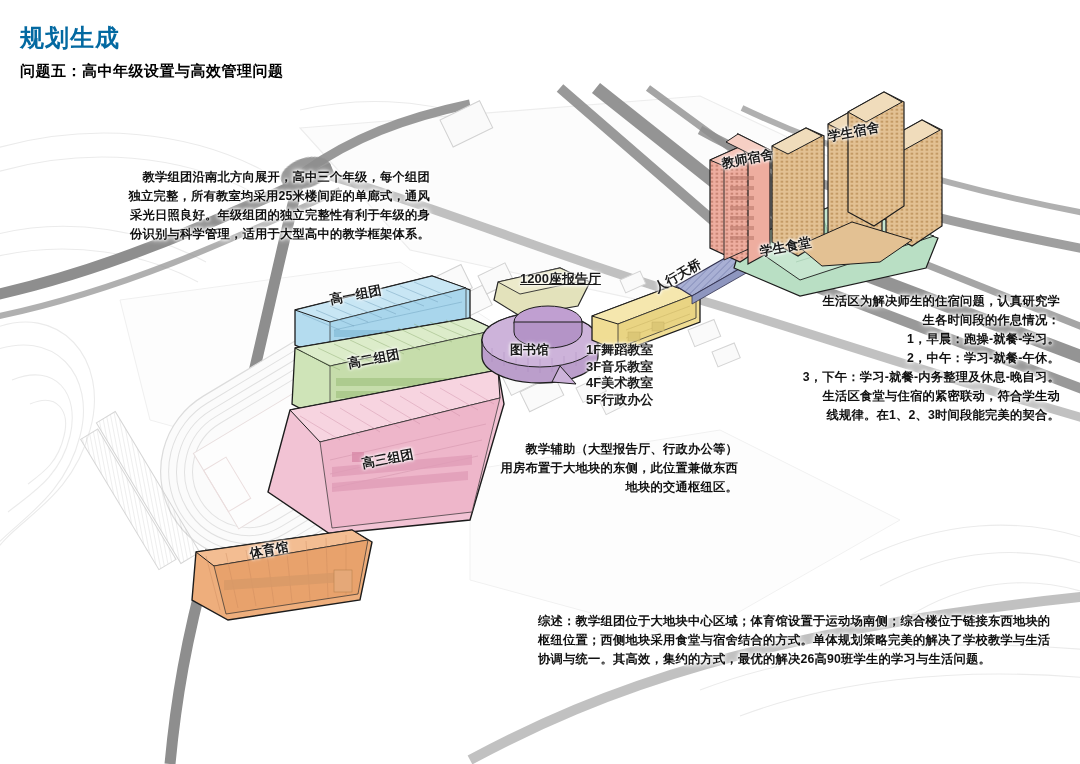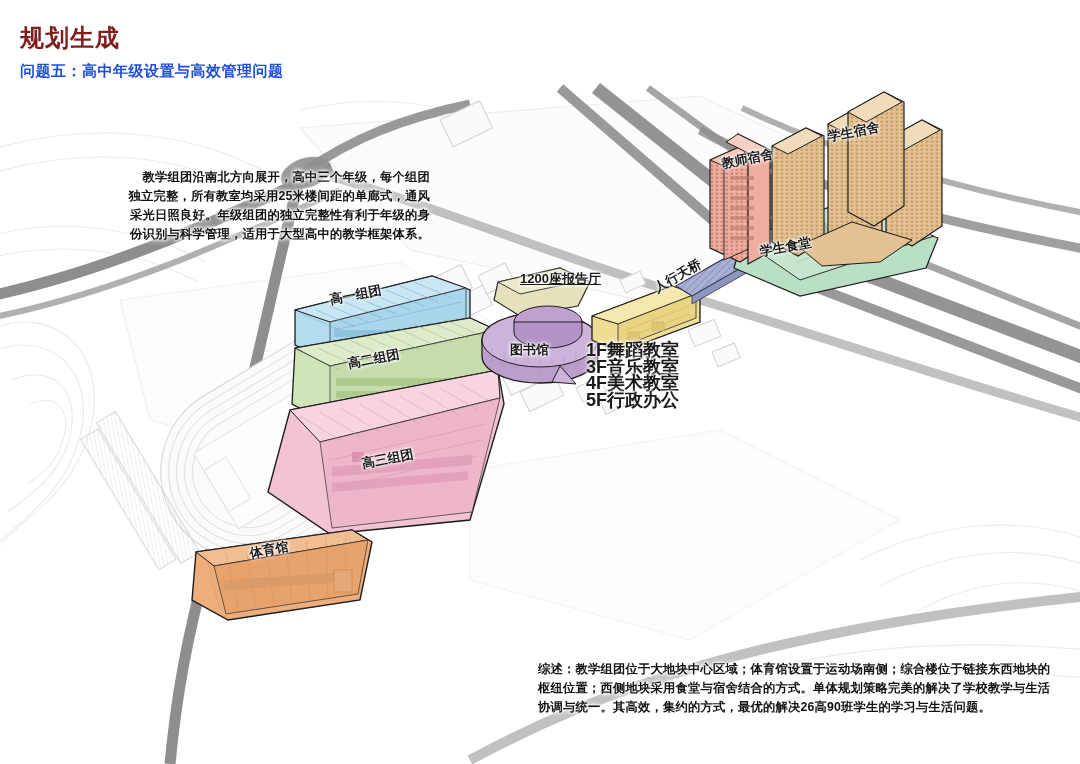--- a/index.html
+++ b/index.html
@@ -8,48 +8,48 @@
     background:#ffffff;
     font-family:"Liberation Sans","DejaVu Sans",sans-serif;
     overflow:hidden;position:relative;
   }
   #stage{position:absolute;left:0;top:0;width:1080px;height:764px;overflow:hidden;background:#fff;}
   svg#sitemap{position:absolute;left:0;top:0;width:1080px;height:764px;}
 
   
   .hdr-title{
     position:absolute;left:20px;top:22px;
-    font-size:24px;font-weight:bold;color:#7f1d1d;letter-spacing:1px;
+    font-size:24px;font-weight:bold;color:#0369a1;letter-spacing:1px;
   }
   .hdr-sub{
     position:absolute;left:20px;top:62px;
-    font-size:15px;font-weight:bold;color:#1d4ed8;letter-spacing:.5px;
+    font-size:15px;font-weight:bold;color:#000000;letter-spacing:.5px;
   }
 
   
   .anno{
     position:absolute;color:#111;font-weight:bold;
     font-size:12.3px;line-height:19px;letter-spacing:.2px;
     text-shadow:0 0 3px #fff,0 0 3px #fff,0 0 5px #fff,0 0 6px #fff;
     white-space:pre-wrap;
   }
   .anno.indent{text-indent:24px;text-align:right;}
   #anno-teaching{left:118px;top:168px;width:312px;}
   #anno-living{left:788px;top:292px;width:272px;}
   #anno-aux{left:498px;top:440px;width:240px;}
   #anno-gym{left:135px;top:650px;width:320px;}
-  #anno-summary{left:538px;top:612px;width:520px;margin-top:48px;}
+  #anno-summary{left:538px;top:612px;width:520px;}
 
   
   .lbl{
     position:absolute;color:#1a1a1a;font-weight:bold;
     font-size:13px;line-height:17px;white-space:nowrap;
     text-shadow:0 0 3px #fff,0 0 3px #fff,0 0 5px #fff;
   }
-  .lbl.sm{font-size:18px;}
+  .lbl.sm{font-size:13px;}
   .lbl.rot-10{transform:rotate(-11deg);transform-origin:left center;}
   .lbl.rot-27{transform:rotate(-30deg);transform-origin:left center;}
 
   #lbl-g1{left:330px;top:291px;}
   #lbl-g2{left:348px;top:355px;}
   #lbl-g3{left:362px;top:455px;}
   #lbl-gym{left:250px;top:545px;}
   #lbl-lecture{left:520px;top:270px;text-decoration:underline;}
   #lbl-library{left:510px;top:341px;}
   #lbl-bridge{left:655px;top:280px;}
@@ -356,21 +356,27 @@
       <rect x="620" y="280" width="22" height="14" transform="rotate(-24 620 280)"></rect>
     </g>
 
   </svg>
 
   <div class="hdr-title">规划生成</div>
   <div class="hdr-sub">问题五：高中年级设置与高效管理问题</div>
 
   <div class="anno indent" id="anno-teaching">教学组团沿南北方向展开，高中三个年级，每个组团独立完整，所有教室均采用25米楼间距的单廊式，通风采光日照良好。年级组团的独立完整性有利于年级的身份识别与科学管理，适用于大型高中的教学框架体系。</div>
 
-
+  <div class="anno indent" id="anno-living">生活区为解决师生的住宿问题，认真研究学生各时间段的作息情况：
+1，早晨：跑操-就餐-学习。
+2，中午：学习-就餐-午休。
+3，下午：学习-就餐-内务整理及休息-晚自习。
+　　生活区食堂与住宿的紧密联动，符合学生动线规律。在1、2、3时间段能完美的契合。</div>
+
+  <div class="anno indent" id="anno-aux">教学辅助（大型报告厅、行政办公等）用房布置于大地块的东侧，此位置兼做东西地块的交通枢纽区。</div>
 
 
   <div class="anno" id="anno-summary">综述：教学组团位于大地块中心区域；体育馆设置于运动场南侧；综合楼位于链接东西地块的枢纽位置；西侧地块采用食堂与宿舍结合的方式。单体规划策略完美的解决了学校教学与生活协调与统一。其高效，集约的方式，最优的解决26高90班学生的学习与生活问题。</div>
 
   <div class="lbl rot-10" id="lbl-g1">高一组团</div>
   <div class="lbl rot-10" id="lbl-g2">高二组团</div>
   <div class="lbl rot-10" id="lbl-g3">高三组团</div>
   <div class="lbl rot-10" id="lbl-gym">体育馆</div>
   <div class="lbl" id="lbl-lecture">1200座报告厅</div>
   <div class="lbl" id="lbl-library">图书馆</div>

